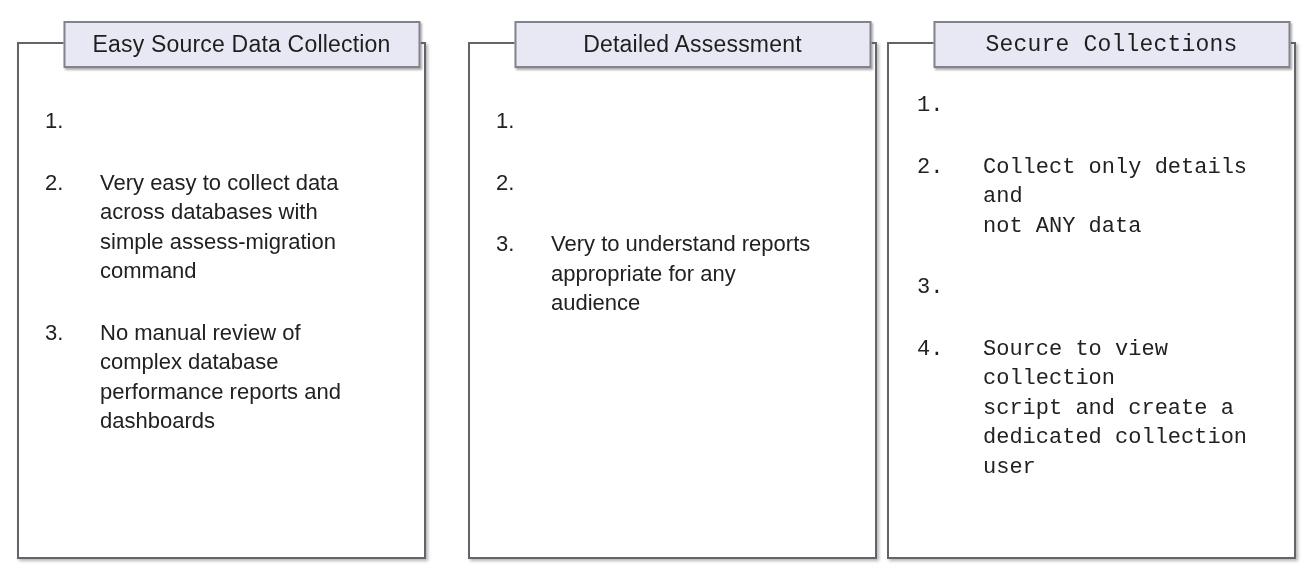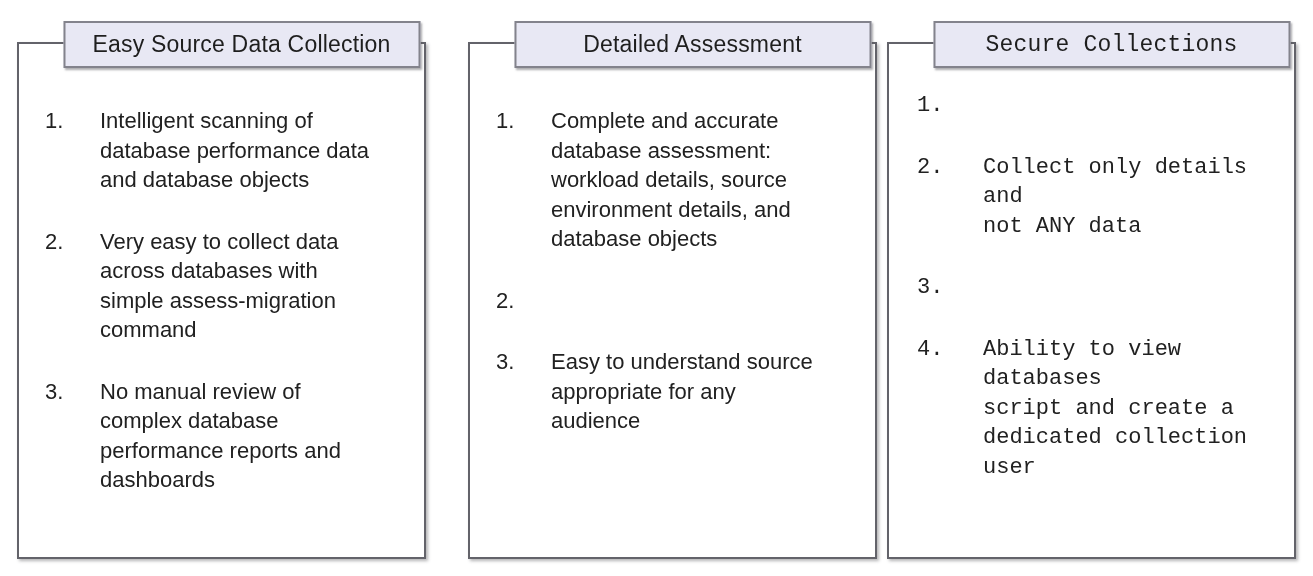--- a/index.html
+++ b/index.html
@@ -90,23 +90,20 @@
 <div id="canvas">
 
   <div class="panel panel-1">
     <div class="panel-header">
       <span class="panel-title">Easy Source Data Collection</span>
     </div>
     <div class="panel-box">
       <ol class="item-list">
           <li>
             <span class="item-num">1.</span>
-            <span class="item-text">Intelligent scanning of
-database performance data
-and database objects</span>
           </li>
           <li>
             <span class="item-num">2.</span>
             <span class="item-text">Very easy to collect data
 across databases with
 simple assess-migration
 command</span>
           </li>
           <li>
             <span class="item-num">3.</span>
@@ -120,32 +117,27 @@
   </div>
 
   <div class="panel panel-2">
     <div class="panel-header">
       <span class="panel-title">Detailed Assessment</span>
     </div>
     <div class="panel-box">
       <ol class="item-list">
           <li>
             <span class="item-num">1.</span>
-            <span class="item-text">Complete and accurate
-database assessment:
-workload details, source
-environment details, and
-database objects</span>
           </li>
           <li>
             <span class="item-num">2.</span>
           </li>
           <li>
             <span class="item-num">3.</span>
-            <span class="item-text">Easy to understand source
+            <span class="item-text">Very to understand reports
 appropriate for any
 audience</span>
           </li>
         </ol>
     </div>
   </div>
 
   <div class="panel panel-3">
     <div class="panel-header">
       <span class="panel-title">Secure Collections</span>
@@ -158,21 +150,21 @@
           <li>
             <span class="item-num">2.</span>
             <span class="item-text">Collect only details and
 not ANY data</span>
           </li>
           <li>
             <span class="item-num">3.</span>
           </li>
           <li>
             <span class="item-num">4.</span>
-            <span class="item-text">Ability to view databases
+            <span class="item-text">Source to view collection
 script and create a
 dedicated collection user</span>
           </li>
         </ol>
     </div>
   </div>
 
 </div>
 
 </body></html>

